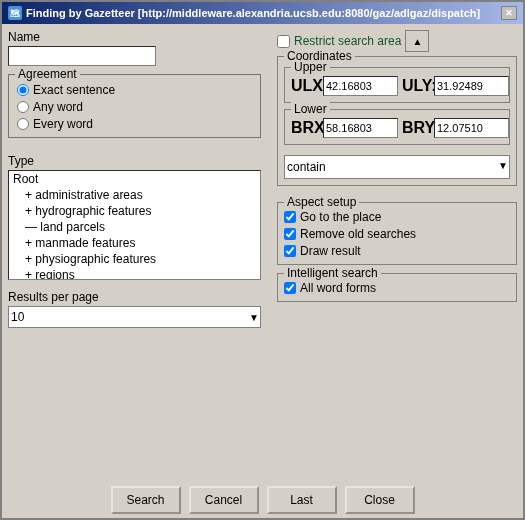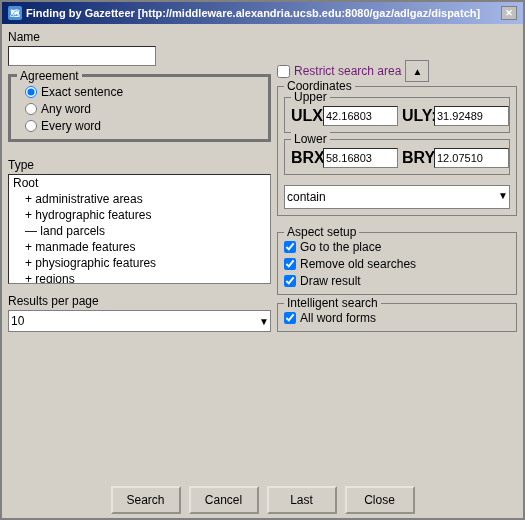--- a/index.html
+++ b/index.html
@@ -59,22 +59,22 @@
     }
     .content {
       display: flex;
       flex-direction: column;
       flex: 1;
       padding: 6px;
       gap: 4px;
     }
     .top-row {
       display: flex;
-      gap: 6px;
-      align-items: flex-end;
+      gap: 16px;
+      align-items: flex-start;
     }
     .left-panel {
       flex: 1;
       display: flex;
       flex-direction: column;
       gap: 4px;
     }
     .right-panel {
       width: 240px;
       display: flex;
@@ -91,36 +91,36 @@
       border: 1px inset #808080;
       background: white;
       padding: 0 2px;
       font-size: 11px;
     }
     .restrict-area {
       display: flex;
       align-items: center;
       gap: 4px;
       font-size: 12px;
-      color: #701a75;
+      color: #14532d;
     }
     .map-btn {
       width: 24px;
       height: 22px;
       background: #d4d0c8;
       border: 1px solid #808080;
       cursor: pointer;
       display: flex;
       align-items: center;
       justify-content: center;
       font-size: 10px;
     }
     .group-box {
-      border: 3px solid #737373;
-      padding: 4px 6px 6px 14px;
+      border: 1px solid #737373;
+      padding: 4px 6px 6px 8px;
       position: relative;
       margin-top: 4px;
     }
     .group-label {
       position: absolute;
       top: -8px;
       left: 6px;
       background: #d4d0c8;
       padding: 0 3px;
       font-size: 12px;

